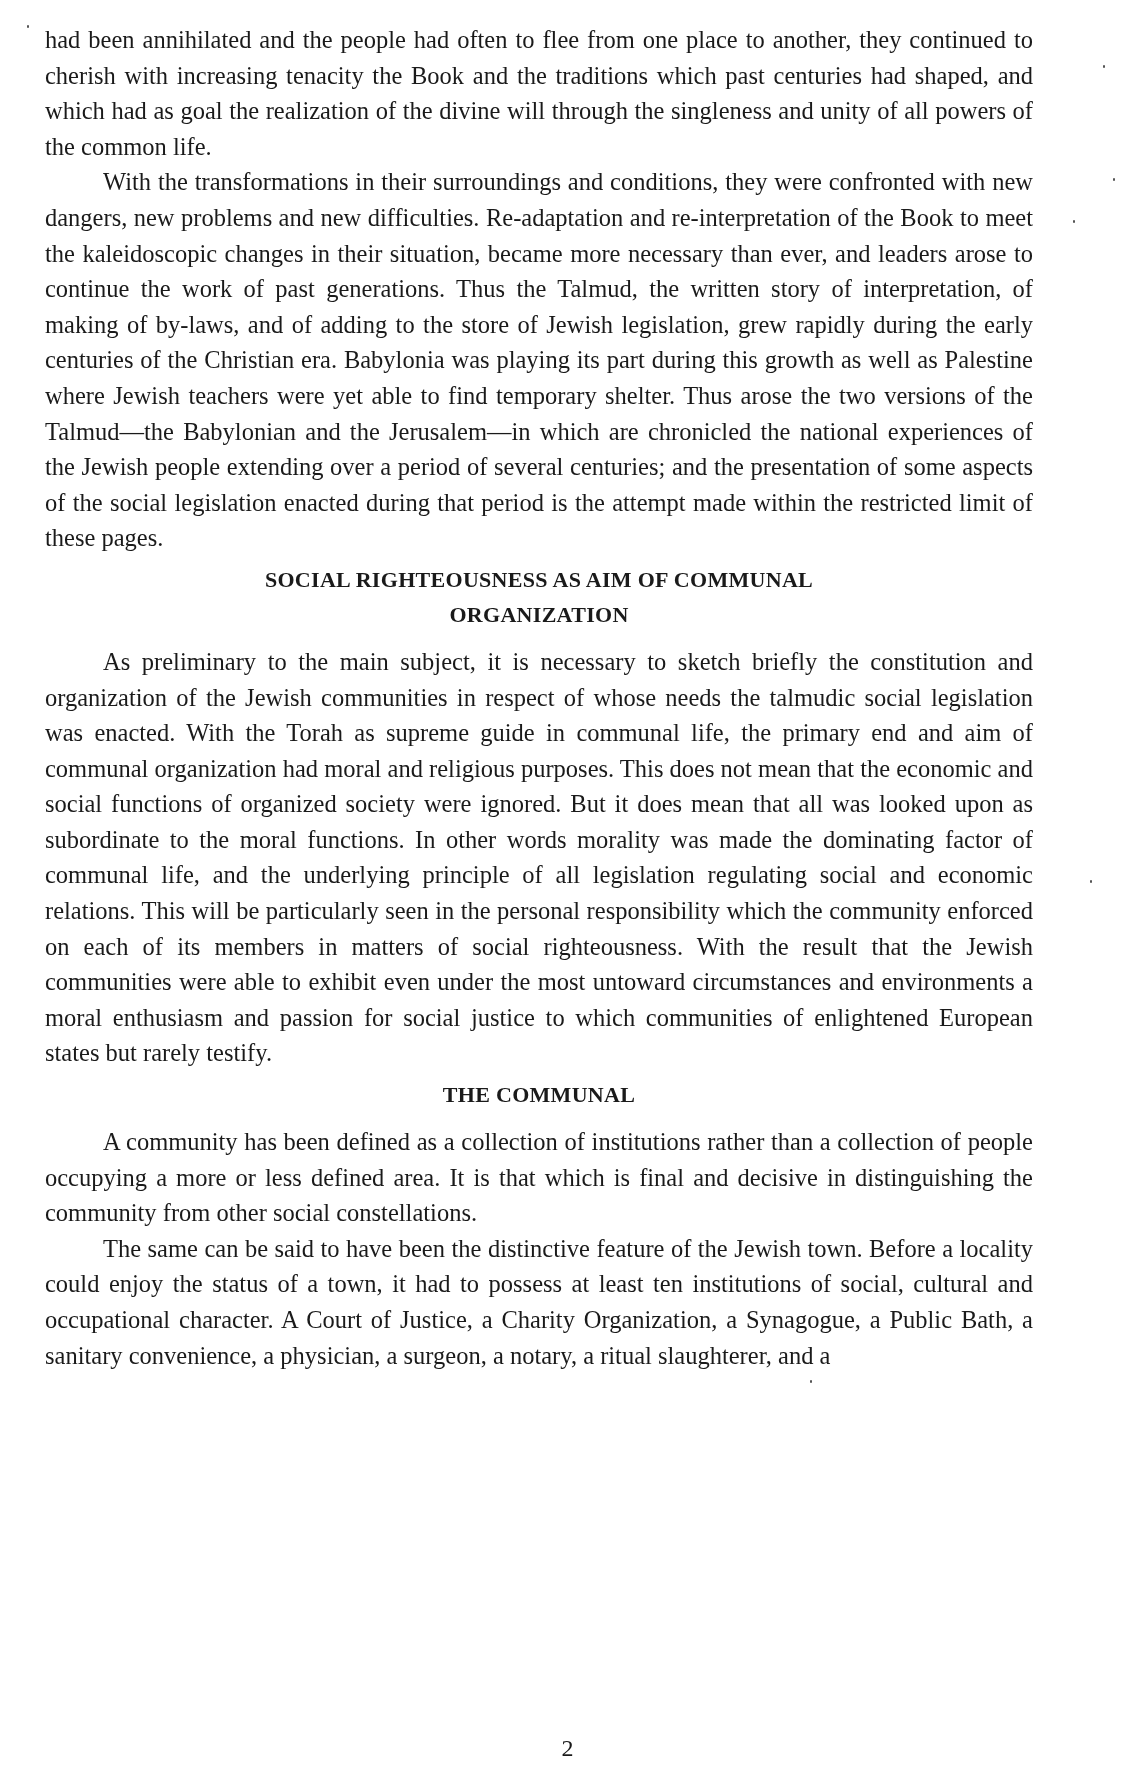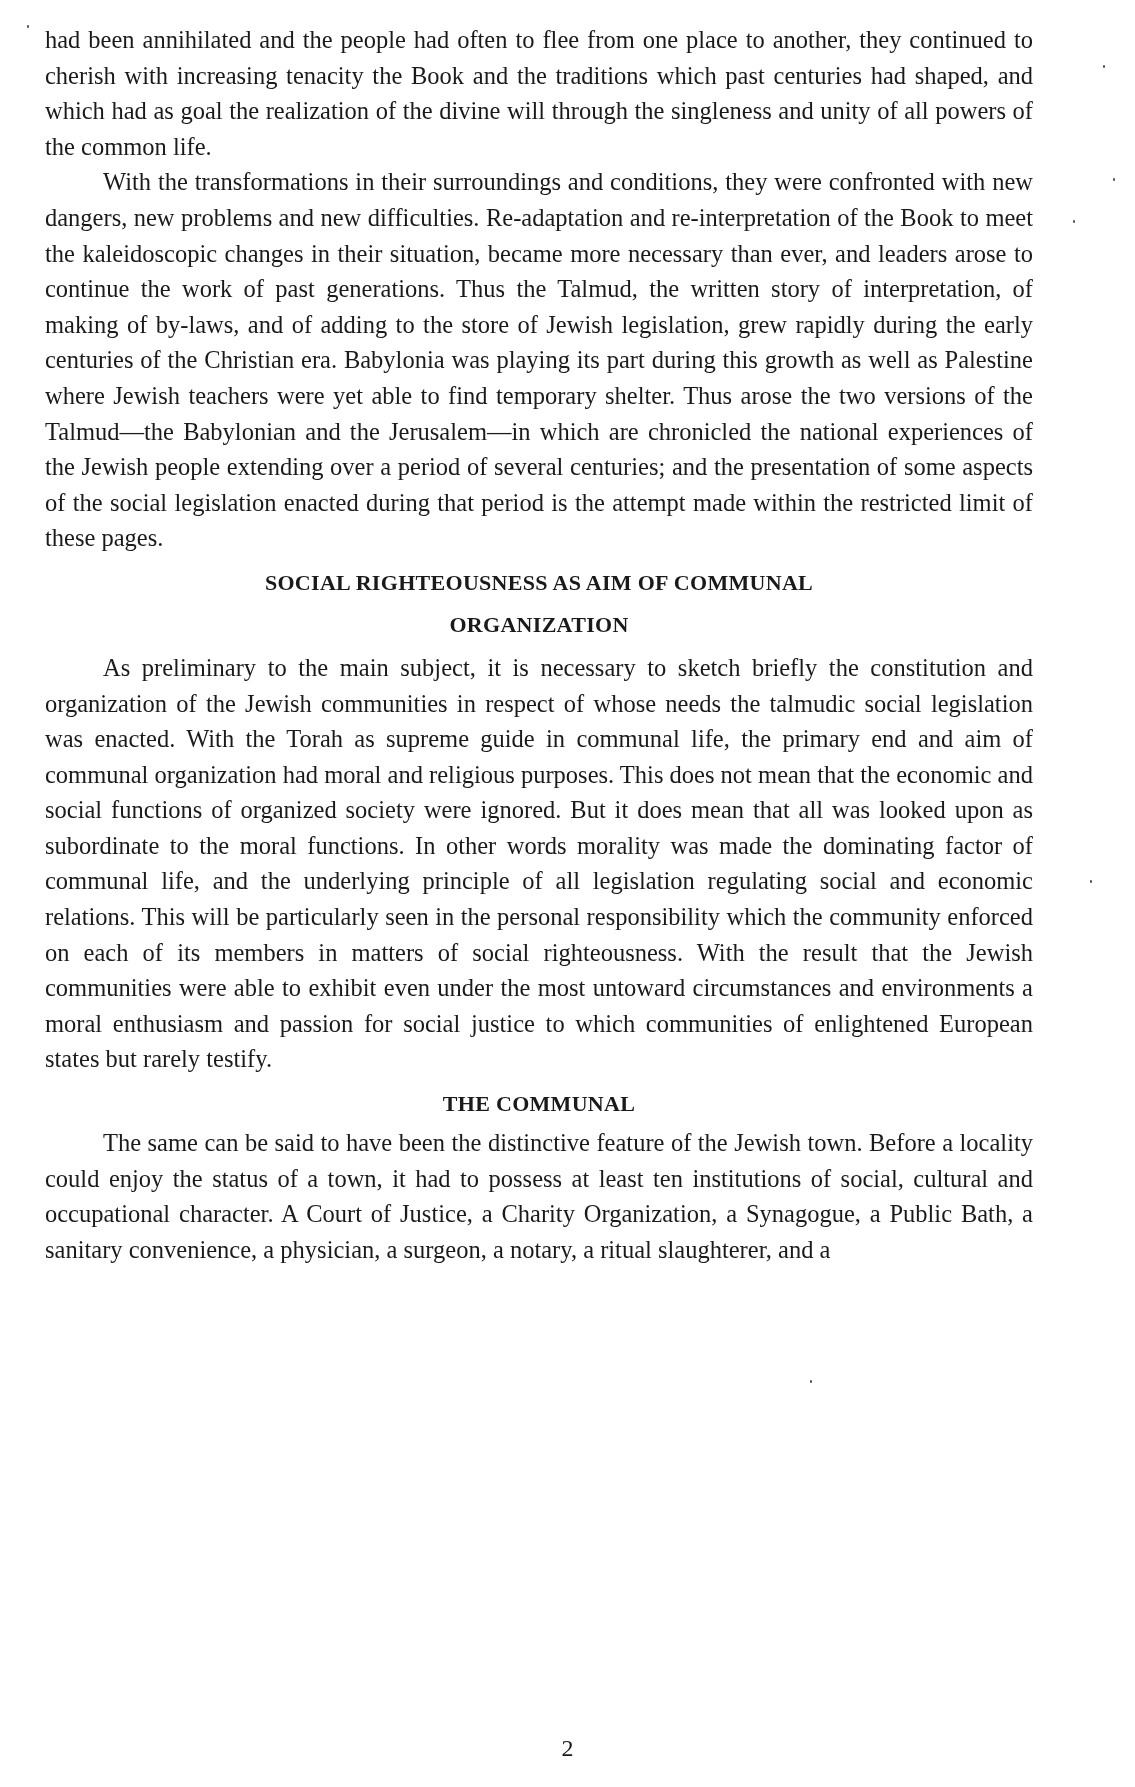--- a/index.html
+++ b/index.html
@@ -6,44 +6,45 @@
   body { width: 1135px; height: 1787px; position: relative; overflow: hidden; }
   .page {
     position: absolute; left: 45px; top: 22px; width: 988px;
     font-family: "Liberation Serif", "DejaVu Serif", serif;
     color: #1a1a1a; font-size: 24.5px; line-height: 35.6px;
   }
   .para { margin: 0; text-align: justify; text-align-last: left; font-family: Liberation Serif, serif; }
   .para.indent { text-indent: 58px; }
   .heading {
     margin: 0; text-align: center; font-weight: bold;
-    font-size: 22px; letter-spacing: 0.3px; line-height: 42px;
+    font-size: 22px; letter-spacing: 0.3px; line-height: 35px;
   }
   .heading.first { margin-top: 6px; }
   .heading.second { margin-top: 6px; }
-  .para.after-heading { margin-top: 4px; }
+  .para.after-heading { margin-top: 12px; }
   .page-number {
     position: absolute; left: 0; width: 1135px; top: 1735px; text-align: center;
     font-family: "Liberation Serif", "DejaVu Serif", serif; font-size: 24px; color: #1a1a1a;
   }
   .speck { position: absolute; width: 2px; height: 3px; background: #555; border-radius: 1px; }
 </style>
 </head>
 <body>
 
 <div class="page">
   <p class="para">had been annihilated and the people had often to flee from one place to another, they continued to cherish with increasing tenacity the Book and the traditions which past centuries had shaped, and which had as goal the realization of the divine will through the singleness and unity of all powers of the common life.</p>
   <p class="para indent">With the transformations in their surroundings and conditions, they were confronted with new dangers, new problems and new difficulties. Re-adaptation and re-interpretation of the Book to meet the kaleidoscopic changes in their situation, became more necessary than ever, and leaders arose to continue the work of past generations.  Thus the Talmud, the written story of interpretation, of making of by-laws, and of adding to the store of Jewish legislation, grew rapidly during the early centuries of the Christian era.  Babylonia was playing its part during this growth as well as Palestine where Jewish teachers were yet able to find temporary shelter. Thus arose the two versions of the Talmud—the Babylonian and the Jerusalem—in which are chronicled the national experiences of the Jewish people extending over a period of several centuries; and the presentation of some aspects of the social legislation enacted during that period is the attempt made within the restricted limit of these pages.</p>
 
   <h2 class="heading first">
     <span style="display:inline-block;max-width:700px;">SOCIAL RIGHTEOUSNESS AS AIM OF COMMUNAL ORGANIZATION</span>
   </h2>
   <p class="para indent after-heading">As preliminary to the main subject, it is necessary to sketch briefly the constitution and organization of the Jewish communities in respect of whose needs the talmudic social legislation was enacted.  With the Torah as supreme guide in communal life, the primary end and aim of communal organization had moral and religious purposes.  This does not mean that the economic and social functions of organized society were ignored.  But it does mean that all was looked upon as subordinate to the moral functions. In other words morality was made the dominating factor of communal life, and the underlying principle of all legislation regulating social and economic relations.  This will be particularly seen in the personal responsibility which the community enforced on each of its members in matters of social righteousness.  With the result that the Jewish communities were able to exhibit even under the most untoward circumstances and environments a moral enthusiasm and passion for social justice to which communities of enlightened European states but rarely testify.</p>
 
   <h2 class="heading second">THE COMMUNAL</h2>
+  <p class="para indent after-heading">A community has been defined as a collection of institutions rather than a collection of people occupying a more or less defined area.  It is that which is final and decisive in distinguishing the community from other social constellations.</p>
   <p class="para indent">The same can be said to have been the distinctive feature of the Jewish town.  Before a locality could enjoy the status of a town, it had to possess at least ten institutions of social, cultural and occupational character.  A Court of Justice, a Charity Organization, a Synagogue, a Public Bath, a sanitary convenience, a physician, a surgeon, a notary, a ritual slaughterer, and a</p>
 </div>
 
 <div class="page-number">2</div>
 
 <div class="speck" style="left:27px;top:25px;"></div>
 <div class="speck" style="left:1103px;top:65px;"></div>
 <div class="speck" style="left:1113px;top:178px;"></div>
 <div class="speck" style="left:1073px;top:220px;"></div>
 <div class="speck" style="left:1090px;top:880px;"></div>

